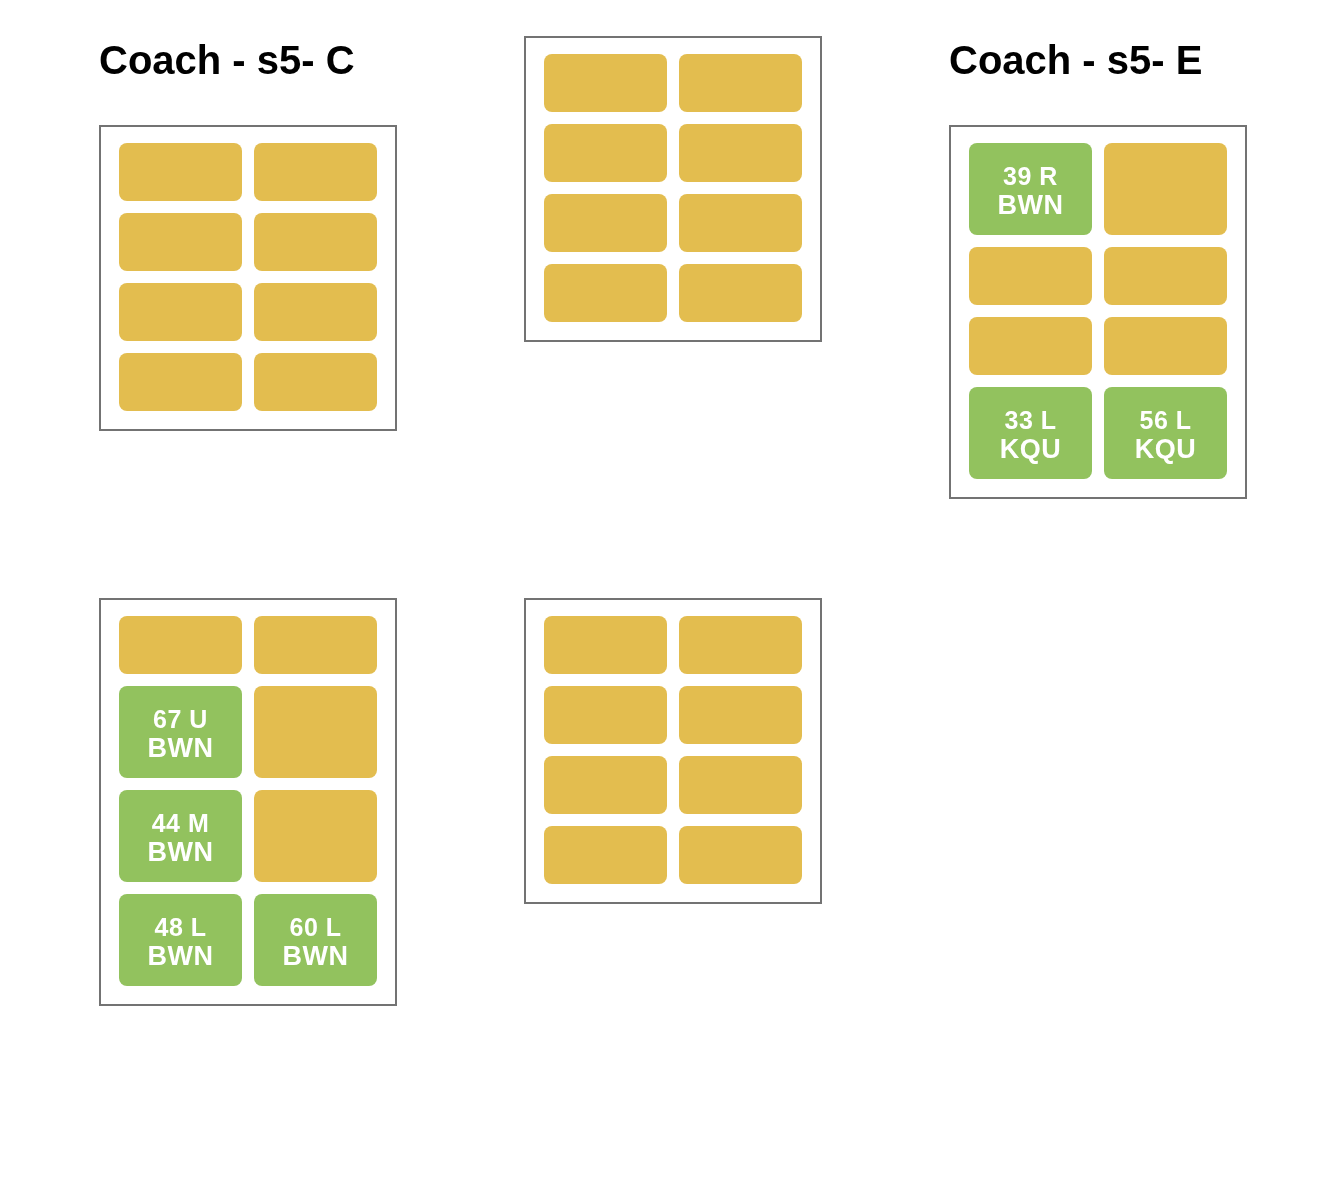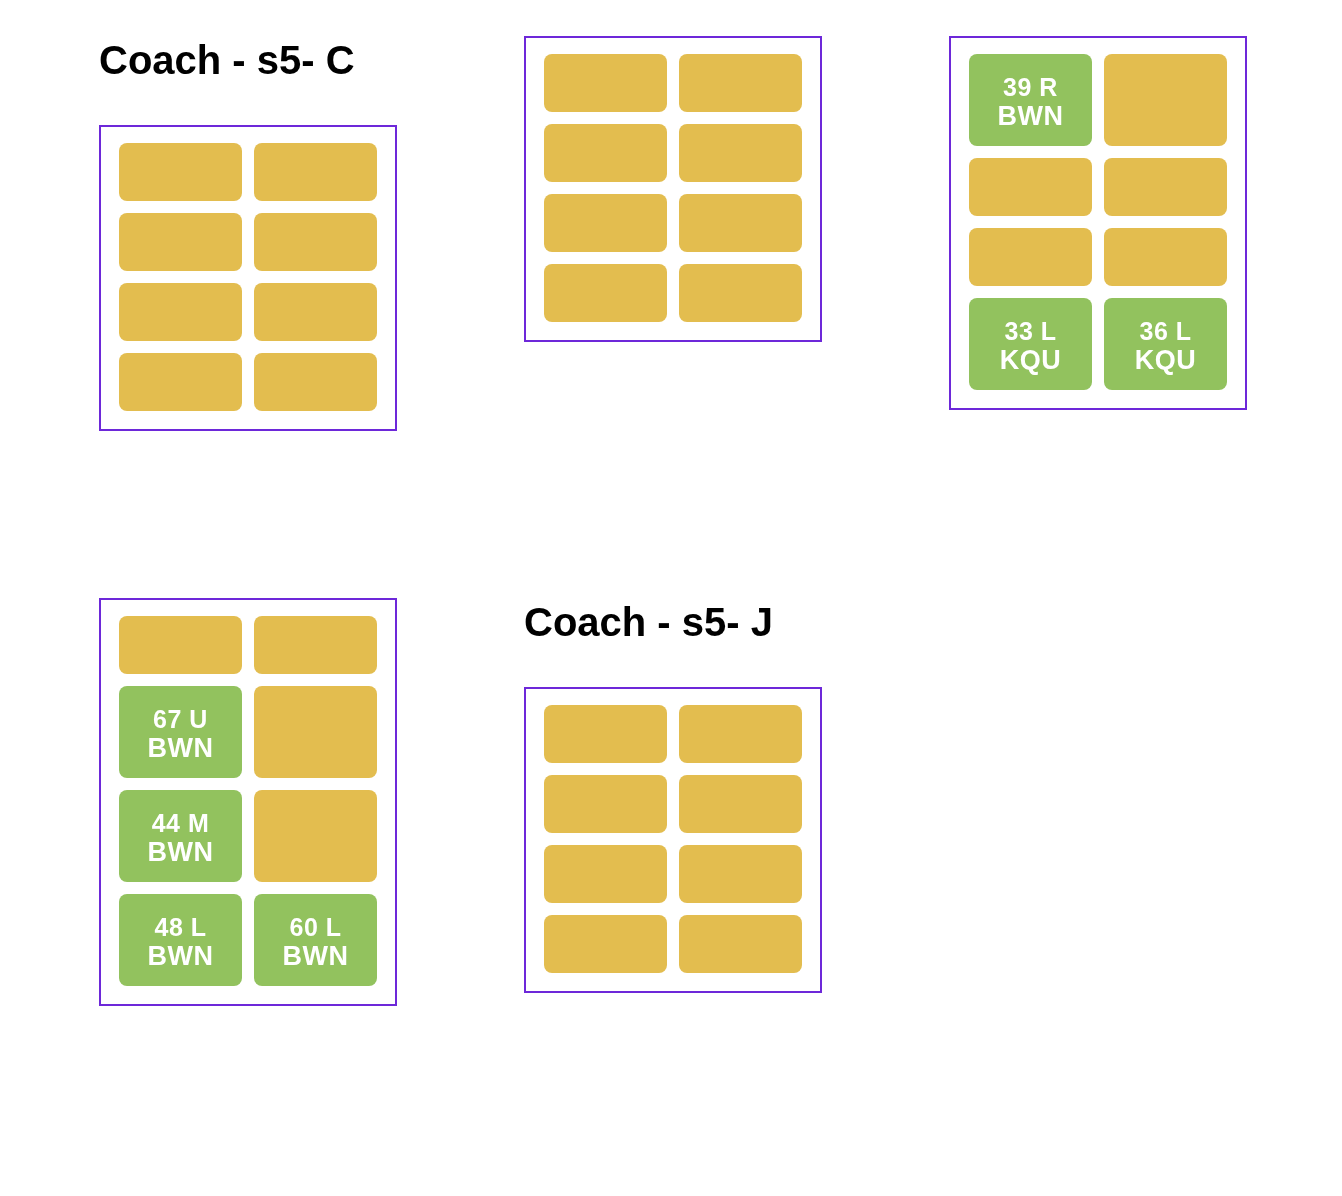--- a/index.html
+++ b/index.html
@@ -29,21 +29,21 @@
     margin: 0 0 41px 0;
     font-size: 40px;
     line-height: 48px;
     font-weight: bold;
     color: #000000;
     white-space: nowrap;
     overflow: hidden;
   }
   .seat-box {
     box-sizing: border-box;
-    border: 2px solid #6d28d9;
+    border: 2px solid #737373;
     background: #ffffff;
     padding: 16px 18px 18px 18px;
     display: grid;
     grid-template-columns: 1fr 1fr;
     gap: 12px;
     align-items: stretch;
   }
   .coach.partial .seat-box {
     min-height: 378px;
   }
@@ -99,36 +99,37 @@
         <div class="seat yellow"></div>
         <div class="seat yellow"></div>
         <div class="seat yellow"></div>
         <div class="seat yellow"></div>
         <div class="seat yellow"></div>
         <div class="seat yellow"></div>
         <div class="seat yellow"></div>
       </div>
     </section>
     <section class="coach">
+      <h2 class="coach-title">Coach - s5- E</h2>
       <div class="seat-box">
         <div class="seat green">
           <span class="seat-line1">39 R</span>
           <span class="seat-line2">BWN</span>
         </div>
         <div class="seat yellow"></div>
         <div class="seat yellow"></div>
         <div class="seat yellow"></div>
         <div class="seat yellow"></div>
         <div class="seat yellow"></div>
         <div class="seat green">
           <span class="seat-line1">33 L</span>
           <span class="seat-line2">KQU</span>
         </div>
         <div class="seat green">
-          <span class="seat-line1">36 L</span>
+          <span class="seat-line1">56 L</span>
           <span class="seat-line2">KQU</span>
         </div>
       </div>
     </section>
     <section class="coach partial">
       <h2 class="coach-title">C</h2>
       <div class="seat-box"></div>
     </section>
     <section class="coach">
       <div class="seat-box">
@@ -148,21 +149,20 @@
           <span class="seat-line1">48 L</span>
           <span class="seat-line2">BWN</span>
         </div>
         <div class="seat green">
           <span class="seat-line1">60 L</span>
           <span class="seat-line2">BWN</span>
         </div>
       </div>
     </section>
     <section class="coach">
-      <h2 class="coach-title">Coach - s5- J</h2>
       <div class="seat-box">
         <div class="seat yellow"></div>
         <div class="seat yellow"></div>
         <div class="seat yellow"></div>
         <div class="seat yellow"></div>
         <div class="seat yellow"></div>
         <div class="seat yellow"></div>
         <div class="seat yellow"></div>
         <div class="seat yellow"></div>
       </div>

